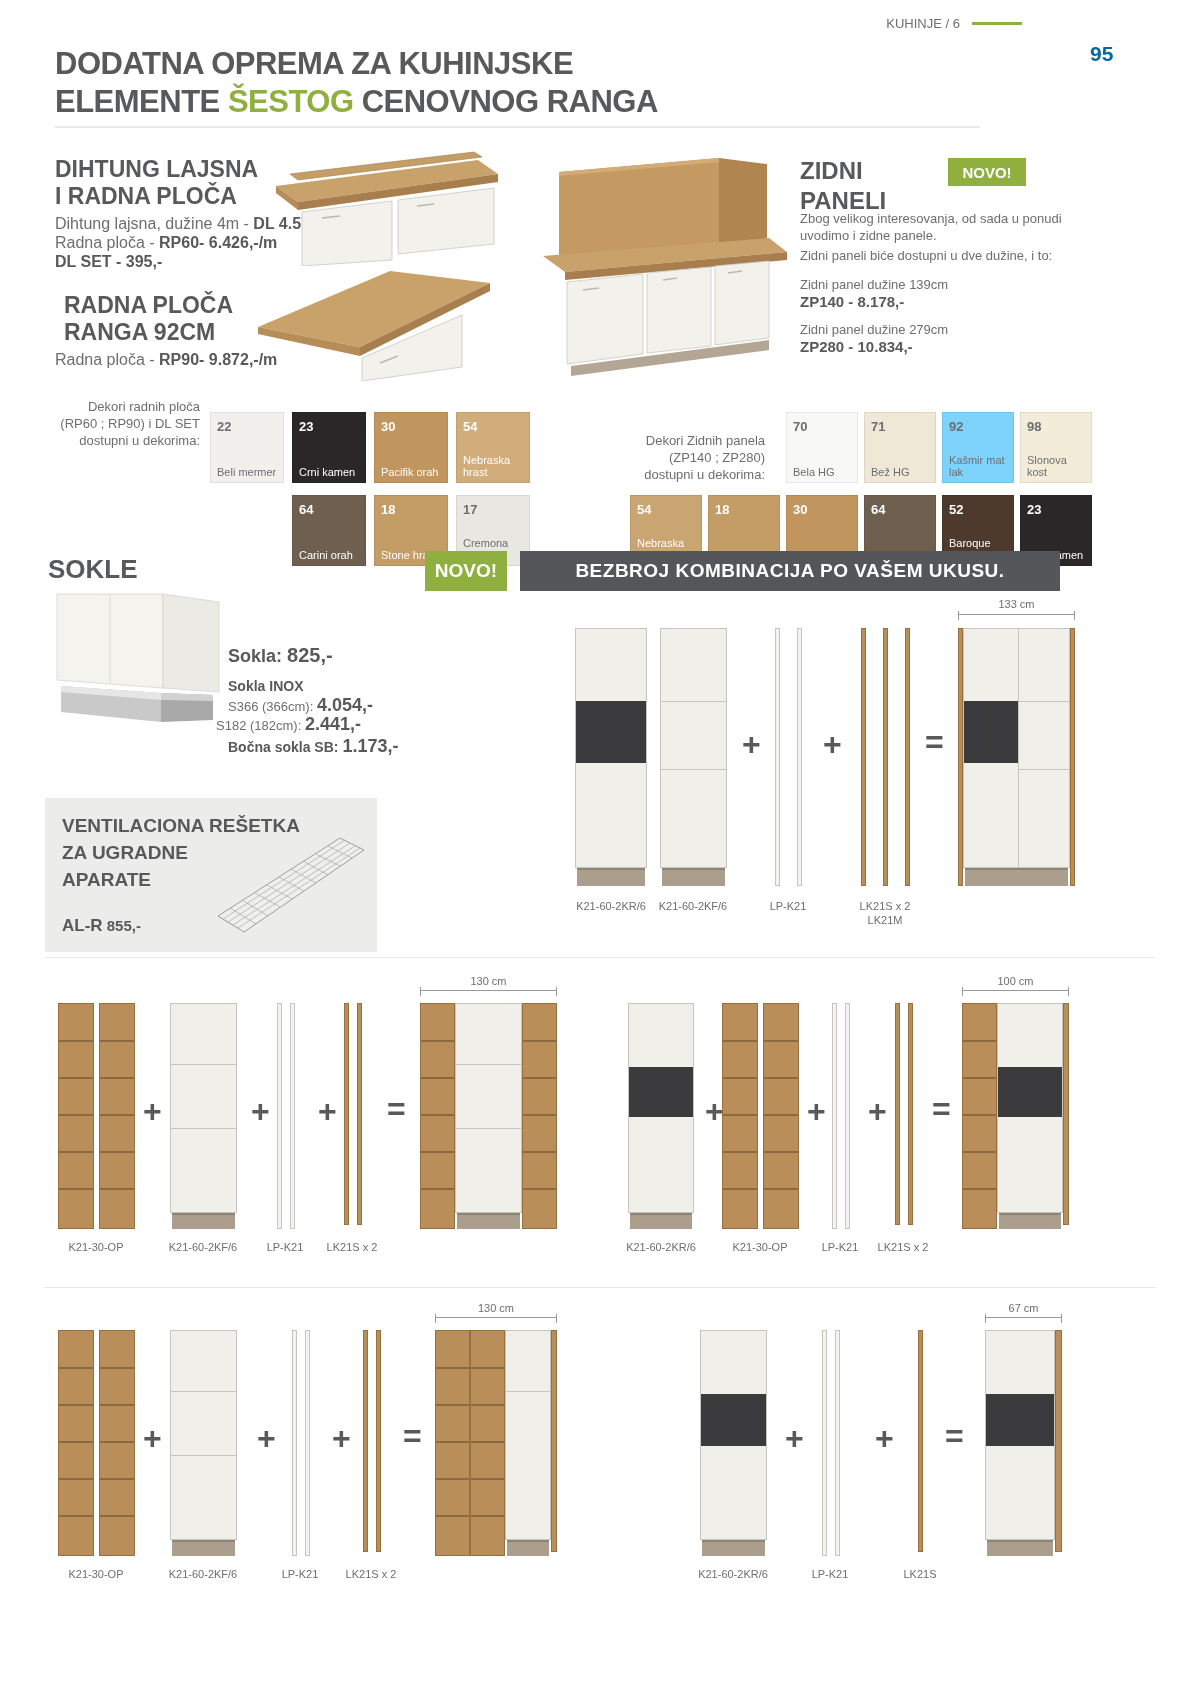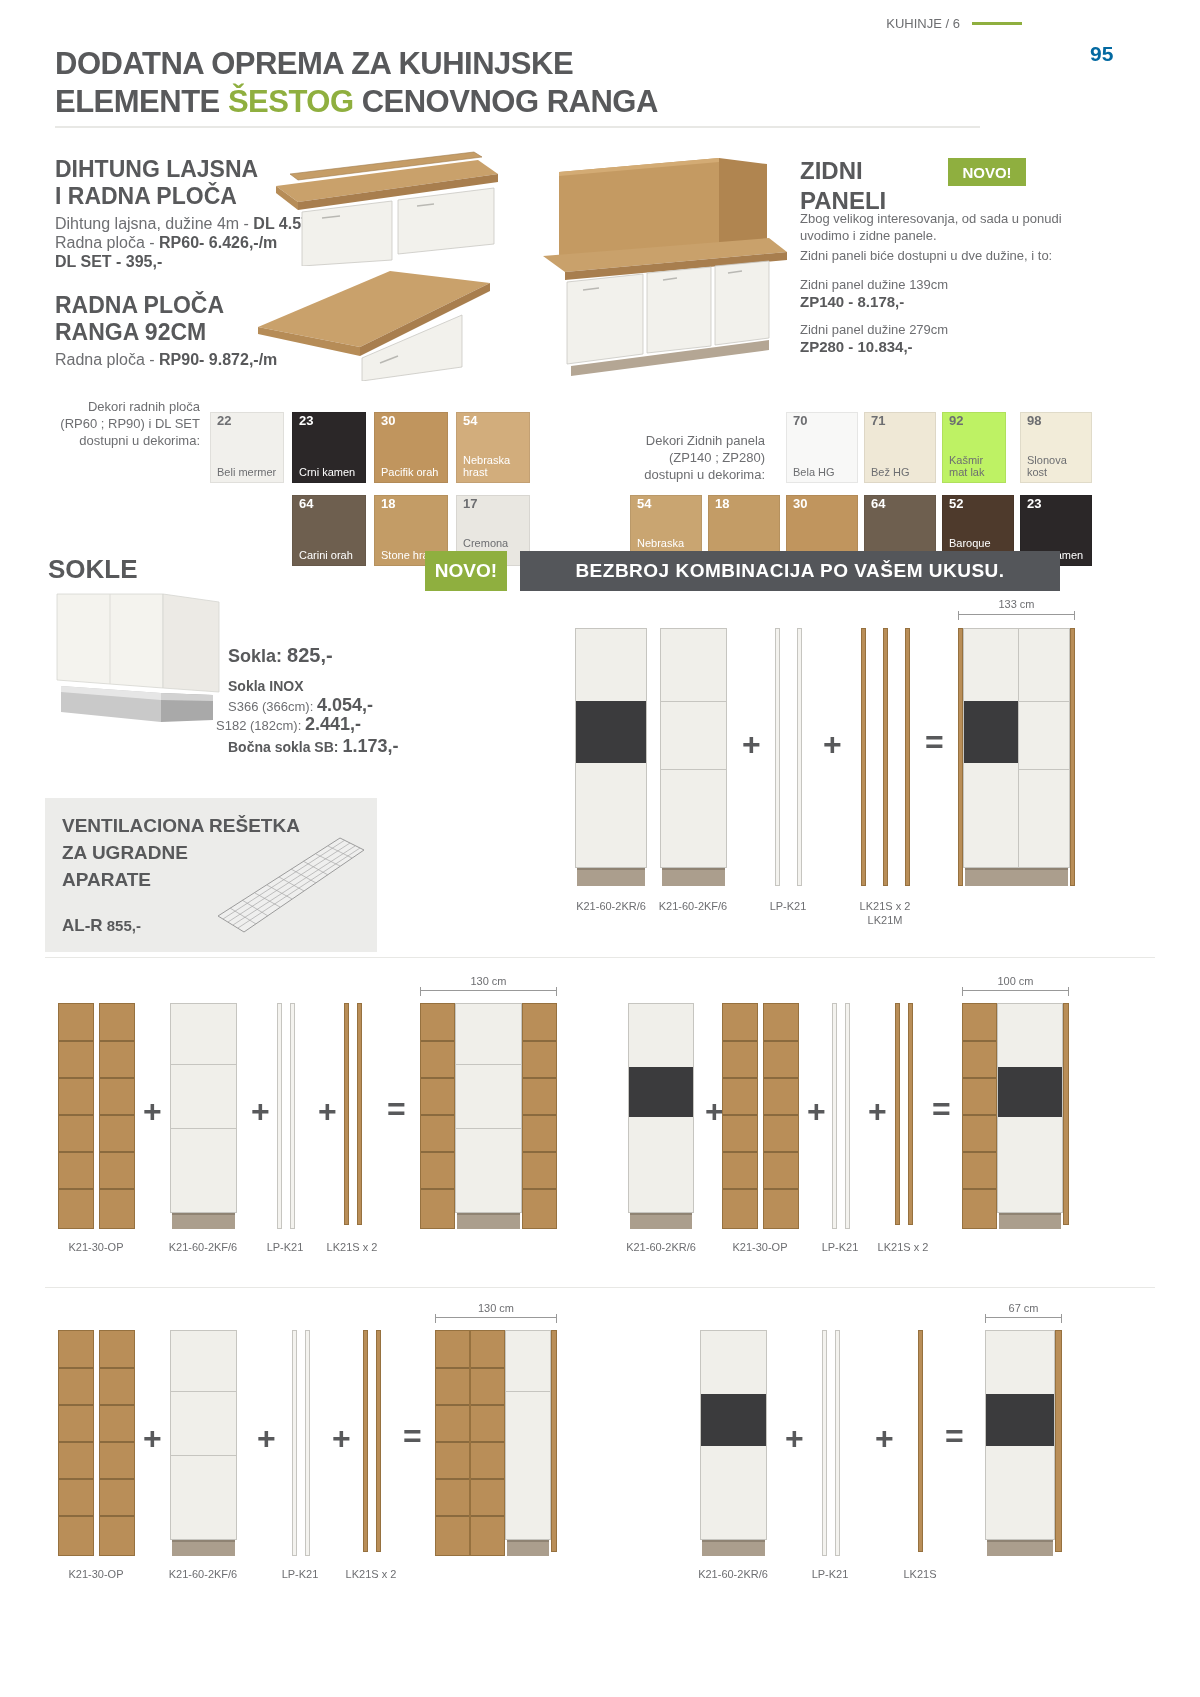--- a/index.html
+++ b/index.html
@@ -11,21 +11,21 @@
   .b{font-weight:bold}
   .dark{color:#58595b}
   .h-title{font-size:31px;font-weight:bold;color:#58595b;letter-spacing:-.5px;line-height:36px;white-space:nowrap}
   .h-sec{font-size:23px;font-weight:bold;color:#58595b;line-height:27px}
   .h-sec2{font-size:24px;font-weight:bold;color:#58595b;line-height:30px}
   .txt{font-size:16px;line-height:19px}
   .txt-s{font-size:13px;line-height:17px}
   .badge{background:#8faf3f;color:#fff;font-weight:bold;display:flex;align-items:center;justify-content:center}
   .banner{background:#54565a;color:#fff;font-weight:bold;display:flex;align-items:center;justify-content:center;letter-spacing:.5px}
   .rule{position:absolute;background:#e8e8e5}
-  .swatch{position:absolute;width:74px;height:71px;padding:3px 7px;font-size:11px;line-height:12px;
+  .swatch{position:absolute;width:74px;height:71px;padding:9px 7px;font-size:11px;line-height:12px;
           box-shadow:inset 0 0 0 1px rgba(0,0,0,.07)}
   .swatch .num{font-weight:bold;font-size:13px}
   .swatch .name{position:absolute;left:7px;bottom:5px;right:4px}
   .graypanel{position:absolute;background:#ececea}
   
   .cab{position:absolute;background:#f0efea;border:1px solid #c6c5c0}
   .split{position:absolute;left:0;right:0;height:1px;background:#c6c5c0}
   .vsplit{position:absolute;top:0;bottom:0;width:1px;background:#c6c5c0}
   .band{position:absolute;left:0;right:0;background:#3b3b3d}
   .bandh{position:absolute;background:#3b3b3d}
@@ -55,21 +55,21 @@
 <div class="abs h-sec" style="left:55px;top:156px">
   <div>DIHTUNG LAJSNA</div>
   <div>I RADNA PLOČA</div>
 </div>
 <div class="abs txt" style="left:55px;top:214px">
   <div><span>Dihtung lajsna, dužine 4m - </span><span class="b dark">DL 4.571,-</span></div>
   <div><span>Radna ploča - </span><span class="b dark">RP60- 6.426,-/m</span></div>
   <div class="b dark">DL SET - 395,-</div>
 </div>
 
-<div class="abs h-sec" style="left:55px;top:292px">
+<div class="abs h-sec" style="left:64px;top:292px">
   <div>RADNA PLOČA</div>
   <div>RANGA 92CM</div>
 </div>
 <div class="abs txt" style="left:55px;top:350px"><span>Radna ploča - </span><span class="b dark">RP90- 9.872,-/m</span></div>
 
 <svg class="abs" style="left:262px;top:148px" width="240" height="118" viewBox="0 0 240 118">
   <polygon points="28,26 212,4 220,9 36,32" fill="#c59d67" stroke="#a07a49" stroke-width="0.6"></polygon>
   <polygon points="14,38 216,12 236,26 36,54" fill="#c9a16b"></polygon>
   <polygon points="36,54 236,26 236,34 36,62" fill="#a87e4e"></polygon>
   <polygon points="14,38 36,54 36,62 14,45" fill="#b68c57"></polygon>
@@ -157,21 +157,21 @@
   <div>dostupni u dekorima:</div>
 </div>
 <div class="swatch" style="left: 786px; top: 412px; width: 72px; background-color: rgb(248, 248, 247); color: rgb(109, 110, 113);">
     <div class="num">70</div>
     <div class="name">Bela HG</div>
   </div>
 <div class="swatch" style="left: 864px; top: 412px; width: 72px; background-color: rgb(239, 232, 214); color: rgb(109, 110, 113);">
     <div class="num">71</div>
     <div class="name">Bež HG</div>
   </div>
-<div class="swatch" style="left: 942px; top: 412px; width: 64px; background-color: #bef264; color: rgb(109, 110, 113);">
+<div class="swatch" style="left: 942px; top: 412px; width: 72px; background-color: #7dd3fc; color: rgb(109, 110, 113);">
     <div class="num">92</div>
     <div class="name">Kašmir mat lak</div>
   </div>
 <div class="swatch" style="left: 1020px; top: 412px; width: 72px; background-color: rgb(242, 236, 217); color: rgb(109, 110, 113);">
     <div class="num">98</div>
     <div class="name">Slonova kost</div>
   </div>
 <div class="swatch" style="left: 630px; top: 495px; width: 72px; background-color: rgb(201, 165, 113); color: rgb(255, 255, 255);">
     <div class="num">54</div>
     <div class="name">Nebraska hrast</div>

